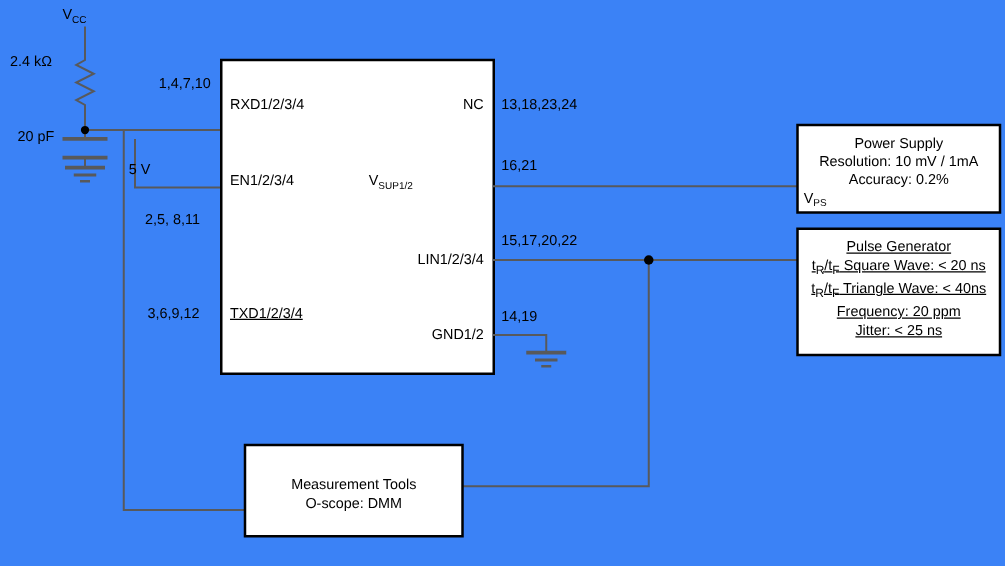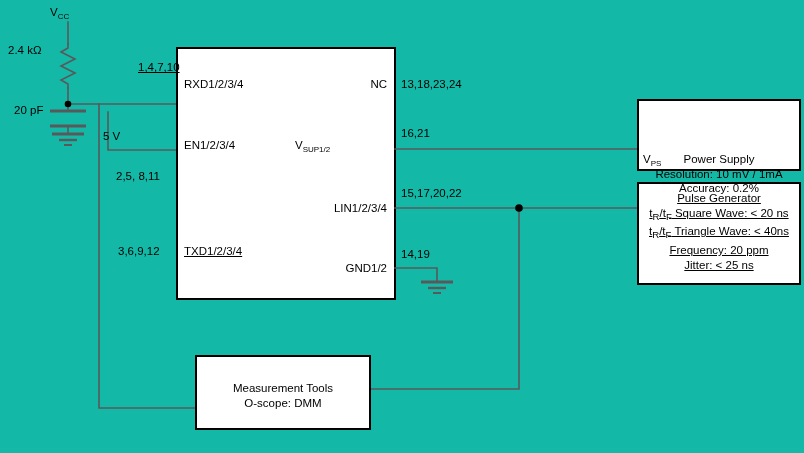--- a/index.html
+++ b/index.html
@@ -4,21 +4,21 @@
 <style>
   html, body {
     margin: 0;
     padding: 0;
     background: #ffffff;
   }
   #canvas {
     position: relative;
     width: 804px;
     height: 453px;
-    background: #14b8a6;
+    background: #3b82f6;
     font-family: "Liberation Sans", sans-serif;
     overflow: hidden;
   }
   svg.schematic {
     position: absolute;
     left: 0;
     top: 0;
     width: 804px;
     height: 453px;
   }
@@ -118,42 +118,42 @@
   </svg>
 
   <div class="lbl" style="left:50px; top:5px;"><span>V</span><sub>CC</sub></div>
 
   <div class="lbl" style="left:8px; top:43px;">2.4 kΩ</div>
 
   <div class="lbl" style="left:14px; top:103px;">20 pF</div>
 
   <div class="lbl" style="left:103px; top:97px;margin-top:32px;">5 V</div>
 
-  <div class="lbl" style="left:138px; top:60px;text-decoration:underline;">1,4,7,10</div>
+  <div class="lbl" style="left:127px; top:60px;">1,4,7,10</div>
   <div class="lbl" style="left:116px; top:169px;">2,5, 8,11</div>
   <div class="lbl" style="left:118px; top:244px;">3,6,9,12</div>
 
   <div class="lbl" style="left:184px; top:77px;">RXD1/2/3/4</div>
   <div class="lbl" style="left:184px; top:138px;">EN1/2/3/4</div>
   <div class="lbl" style="left:184px; top:244px;text-decoration:underline;">TXD1/2/3/4</div>
 
   <div class="lbl" style="left:295px; top:77px; width:92px; text-align:right;">NC</div>
 
   <div class="lbl" style="left:295px; top:138px; width:92px; text-align:left;"><span>V</span><sub>SUP1/2</sub></div>
 
   <div class="lbl" style="left:285px; top:201px; width:102px; text-align:right;">LIN1/2/3/4</div>
 
   <div class="lbl" style="left:295px; top:261px; width:92px; text-align:right;">GND1/2</div>
 
   <div class="lbl" style="left:401px; top:77px;">13,18,23,24</div>
   <div class="lbl" style="left:401px; top:126px;">16,21</div>
   <div class="lbl" style="left:401px; top:186px;">15,17,20,22</div>
   <div class="lbl" style="left:401px; top:247px;">14,19</div>
 
-  <div class="boxtext" style="left:638px; top:108px; width:162px;margin-top:44px;">
+  <div class="boxtext" style="left:638px; top:108px; width:162px;">
     <div>Power Supply</div>
     <div>Resolution: 10 mV / 1mA</div>
     <div>Accuracy: 0.2%</div>
   </div>
   <div class="lbl" style="left:643px; top:152px;"><span>V</span><sub>PS</sub></div>
 
   <div class="boxtext" style="left:638px; top:191px; width:162px;text-decoration:underline;">
     <div>Pulse Generator</div>
     <div><span>t</span><sub>R</sub><span>/t</span><sub>F</sub><span> Square Wave: &lt; 20 ns</span></div>
     <div><span>t</span><sub>R</sub><span>/t</span><sub>F</sub><span> Triangle Wave: &lt; 40ns</span></div>

